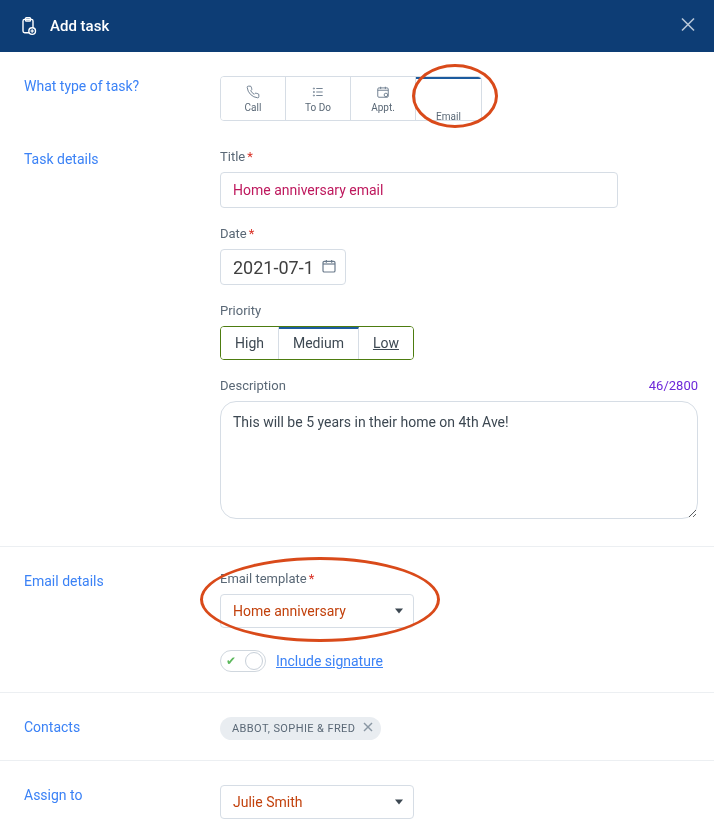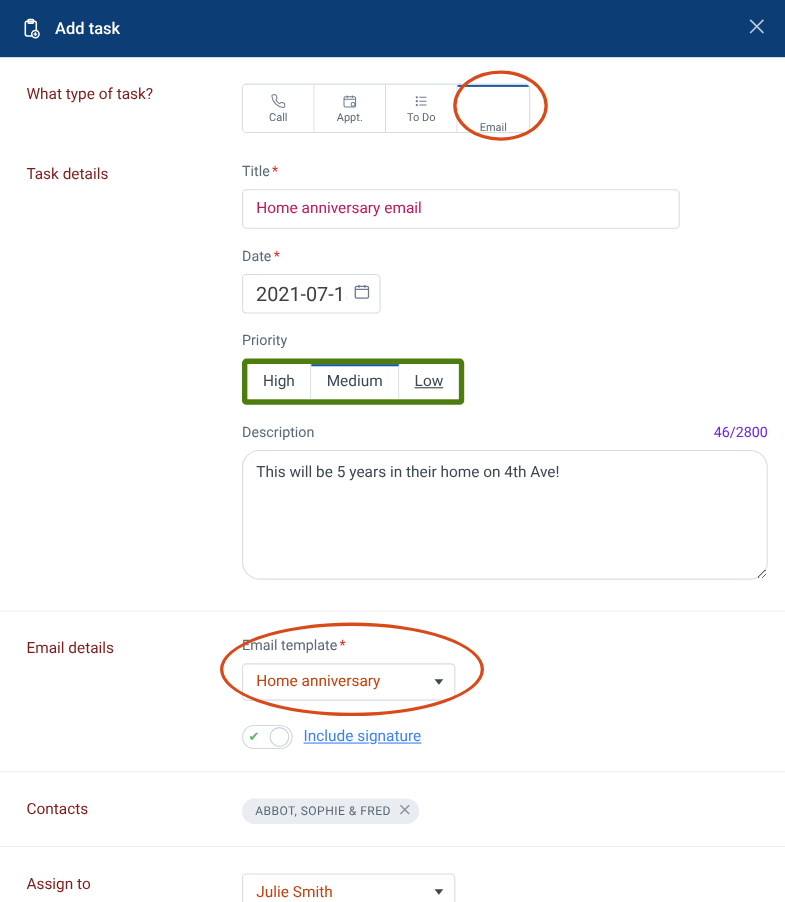--- a/index.html
+++ b/index.html
@@ -29,21 +29,21 @@
       top: 50%;
       transform: translateY(-50%);
       cursor: pointer;
       color: #b8c7d9;
     }
     .content { padding: 24px 22px 0 24px; }
     .row { display: flex; margin-bottom: 28px; }
     .row-label {
       width: 180px;
       flex-shrink: 0;
-      color: #7f1d1d;
+      color: #3b82f6;
       font-size: 14px;
       padding-top: 2px;
     }
     .row-body { flex: 1; margin-left: 16px; }
     .field-label {
       font-size: 13px;
       color: #5a6876;
       margin-bottom: 8px;
       display: block;
     }
@@ -99,21 +99,21 @@
       border: none;
       outline: none;
       font-size: 18px;
       color: #404040;
       width: 82px;
       font-family: inherit;
     }
     .date-icon { color: #6b7b8c; margin-left: 6px; }
     .priority-group {
       display: flex;
-      border: 5px solid #4d7c0f;
+      border: 1px solid #4d7c0f;
       border-radius: 4px;
       overflow: hidden;
       width: fit-content;
     }
     .priority-btn {
       padding: 8px 14px;
       border-right: 1px solid #d6dde5;
       cursor: pointer;
       font-size: 14px;
       color: #3d4852;
@@ -249,38 +249,38 @@
     <div class="row-body" style="position:relative;">
       <div class="seg-group">
         <div class="seg-btn">
           <svg width="18" height="14" viewBox="0 0 24 24" fill="none" stroke="#6b7b8c" stroke-width="1.6">
             <path d="M22 16.92v3a2 2 0 0 1-2.18 2A19.86 19.86 0 0 1 2.08 4.18 2 2 0 0 1 4.11 2h3a2 2 0 0 1 2 1.72c.13.96.37 1.9.72 2.78a2 2 0 0 1-.45 2.11L8.09 9.91a16 16 0 0 0 6 6l1.3-1.29a2 2 0 0 1 2.11-.45c.88.35 1.82.59 2.78.72A2 2 0 0 1 22 16.92z"></path>
           </svg>
           <span>Call</span>
         </div>
         <div class="seg-btn">
           <svg width="18" height="14" viewBox="0 0 24 24" fill="none" stroke="#6b7b8c" stroke-width="1.6">
-            <rect x="3" y="5" width="18" height="16" rx="2"></rect>
-            <line x1="3" y1="9" x2="21" y2="9"></line>
-            <line x1="8" y1="3" x2="8" y2="7"></line>
-            <line x1="16" y1="3" x2="16" y2="7"></line>
-            <circle cx="17" cy="17" r="3"></circle>
-          </svg>
-          <span>Appt.</span>
-        </div>
-        <div class="seg-btn">
-          <svg width="18" height="14" viewBox="0 0 24 24" fill="none" stroke="#6b7b8c" stroke-width="1.6">
             <line x1="9" y1="6" x2="20" y2="6"></line>
             <line x1="9" y1="12" x2="20" y2="12"></line>
             <line x1="9" y1="18" x2="20" y2="18"></line>
             <circle cx="5" cy="6" r="1"></circle>
             <circle cx="5" cy="12" r="1"></circle>
             <circle cx="5" cy="18" r="1"></circle>
           </svg>
           <span>To Do</span>
+        </div>
+        <div class="seg-btn">
+          <svg width="18" height="14" viewBox="0 0 24 24" fill="none" stroke="#6b7b8c" stroke-width="1.6">
+            <rect x="3" y="5" width="18" height="16" rx="2"></rect>
+            <line x1="3" y1="9" x2="21" y2="9"></line>
+            <line x1="8" y1="3" x2="8" y2="7"></line>
+            <line x1="16" y1="3" x2="16" y2="7"></line>
+            <circle cx="17" cy="17" r="3"></circle>
+          </svg>
+          <span>Appt.</span>
         </div>
         <div class="seg-btn selected">
           <svg width="18" height="14" viewBox="0 0 24 24" fill="none" stroke="#5a6876" stroke-width="1.6">
             <rect x="3" y="5" width="18" height="14" rx="2"></rect>
             <polyline points="3,7 12,13 21,7"></polyline>
           </svg>
           <span>Email</span>
         </div>
       </div>
       <div class="circle-highlight" style="width:86px;height:64px;left:192px;top:-12px;"></div>

